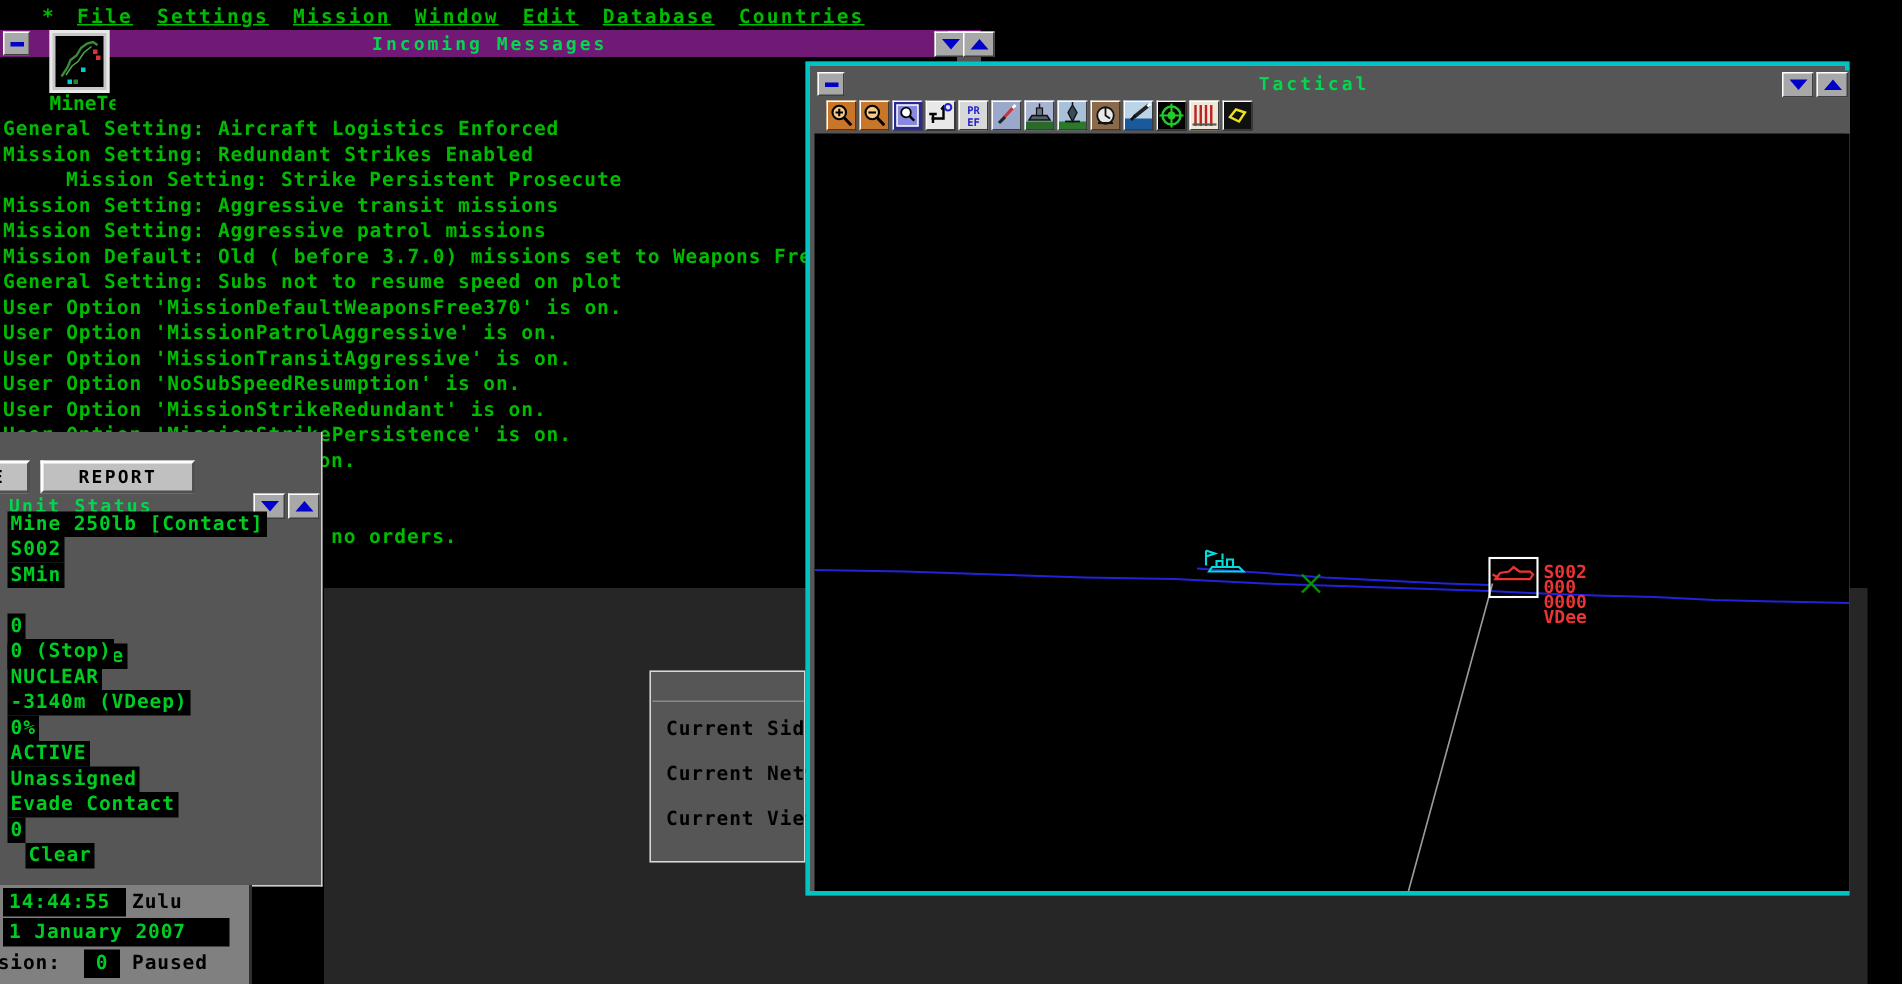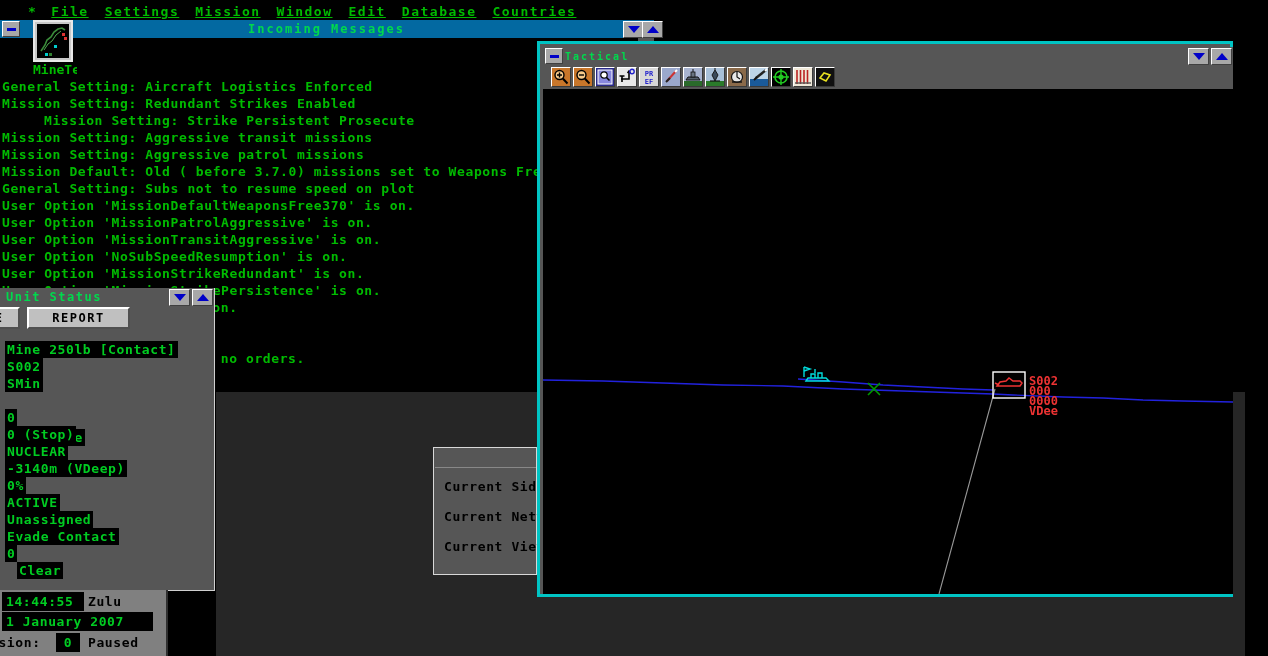--- a/index.html
+++ b/index.html
@@ -47,21 +47,21 @@
     width:19px;height:15px;margin:1px;
     background:#a8a8a8;border-top:1px solid #ffffff;border-left:1px solid #ffffff;
     border-right:1px solid #404040;border-bottom:1px solid #404040;
     display:flex;align-items:center;justify-content:center;
   }
   .tri-down{width:0;height:0;border-left:6px solid transparent;border-right:6px solid transparent;border-top:7px solid #0000c8;}
   .tri-up{width:0;height:0;border-left:6px solid transparent;border-right:6px solid transparent;border-bottom:7px solid #0000c8;}
 
   
   #msgwin{left:0;top:20px;width:654px;height:370px;background:#565656;}
-  #msgwin .titlebar{background:#0369a1;}
+  #msgwin .titlebar{background:#701a75;}
   #msg-body{
     position:absolute;left:0;top:18px;width:638px;height:352px;
     background:#000;overflow:hidden;
   }
   .msgline{
     color:#00bb00;font-weight:bold;font-size:13px;
     letter-spacing:0.6px;white-space:pre;line-height:17px;
     padding-left:2px;
   }
 
@@ -69,21 +69,21 @@
   #minimap{
     left:33px;top:20px;width:40px;height:42px;
     background:#c8c8c8;border:2px solid #e8e8e8;
     box-sizing:border-box;padding:2px;
   }
   #minimap .inner{width:100%;height:100%;background:#000;position:relative;}
 
   
   #unitwin{left:0;top:288px;width:214px;height:302px;background:#565656;
            border-right:1px solid #d0d0d0;border-bottom:1px solid #d0d0d0;}
-  #unitwin .titlebar{background:#565656;}
+  #unitwin .titlebar{background:#565656;margin-top:40px;}
   #unit-title{color:#00d94d;font-weight:bold;font-size:12px;letter-spacing:1.5px;padding-left:6px;white-space:pre;}
   .btnrow{position:absolute;left:0;top:19px;width:214px;height:22px;}
   .pushbtn{
     position:absolute;background:#c0c0c0;color:#000;font-weight:bold;
     font-size:12px;letter-spacing:1.5px;text-align:center;
     border-top:2px solid #ffffff;border-left:2px solid #ffffff;
     border-right:2px solid #505050;border-bottom:2px solid #505050;
     box-sizing:border-box;line-height:18px;height:22px;white-space:pre;
   }
   .unit-field{
@@ -102,21 +102,21 @@
   
   #sidewin{left:433px;top:447px;width:104px;height:128px;background:#565656;
            border:1px solid #d8d8d8;box-sizing:border-box;}
   #sidewin .hdr{position:absolute;left:1px;top:1px;width:101px;height:18px;background:#565656;
                 border-bottom:1px solid #888;}
   .sw-line{position:absolute;color:#000;font-weight:bold;font-size:13px;letter-spacing:0.6px;white-space:pre;}
 
   
   #tacwin{left:537px;top:41px;width:696px;height:556px;
           background:#565656;border:3px solid #00c4c4;box-sizing:border-box;}
-  #tac-title{flex:1;color:#00d94d;font-weight:bold;font-size:10px;letter-spacing:2px;white-space:pre;}
+  #tac-title{flex:1;text-align:center;color:#00d94d;font-weight:bold;font-size:12px;letter-spacing:2px;white-space:pre;}
   #tac-toolbar{position:absolute;left:3px;top:21px;width:690px;height:24px;background:#565656;}
   .tbtn{
     position:absolute;top:2px;width:20px;height:20px;
     border-top:1px solid #ffffff;border-left:1px solid #ffffff;
     border-right:1px solid #3a3a3a;border-bottom:1px solid #3a3a3a;
     box-sizing:border-box;overflow:hidden;
   }
   .tbtn svg{display:block;}
   #tac-map{
     position:absolute;left:3px;top:45px;width:690px;height:505px;

